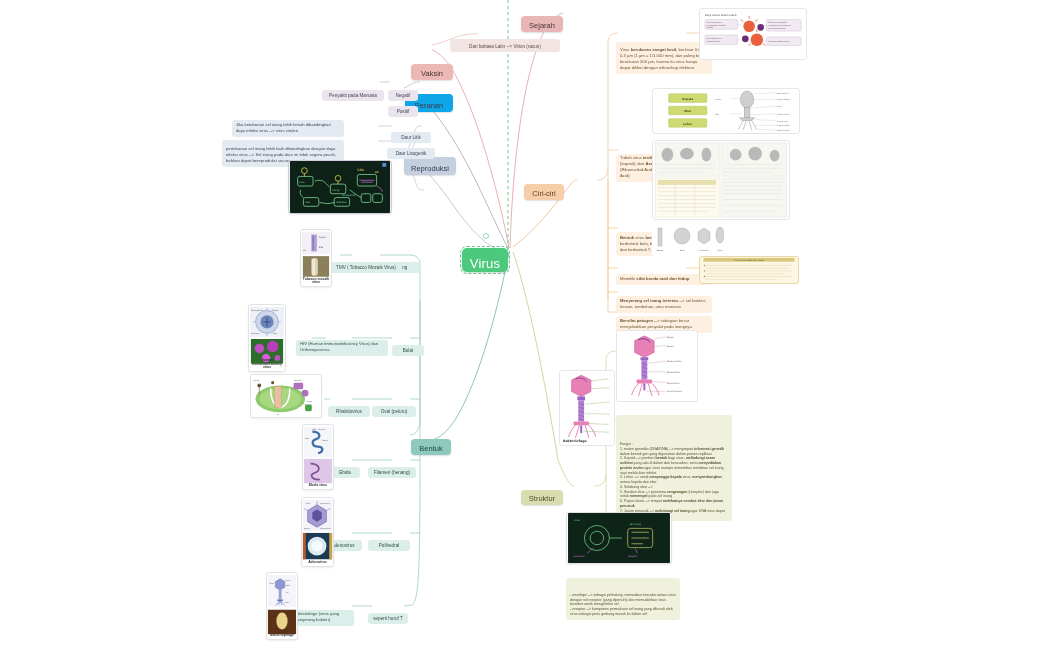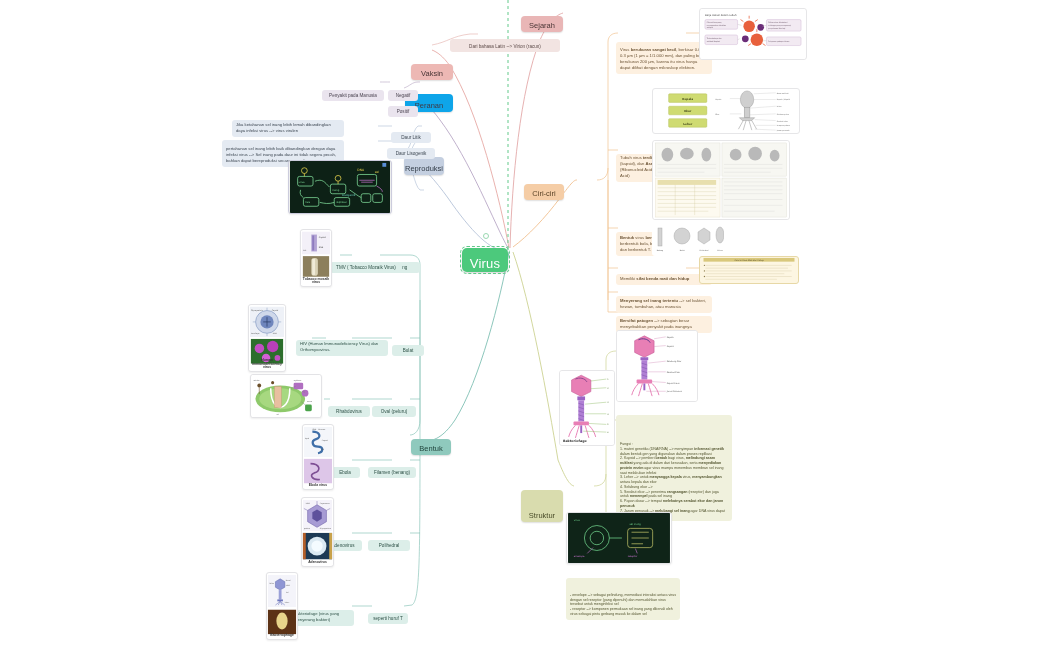--- a/index.html
+++ b/index.html
@@ -153,33 +153,33 @@
   </div>
 
   <div class="node n-l1 c-vaksin" style="left:411px;top:52px;width:42px;height:16px;">
     <span>Vaksin</span>
   </div>
 
   <div class="node n-l1 c-peranan" style="left:405px;top:82px;width:48px;height:18px;">
     <span>Peranan</span>
   </div>
 
-  <div class="node n-l1 c-reproduksi" style="left:404px;top:145px;width:40px;height:18px;">
+  <div class="node n-l1 c-reproduksi" style="left:404px;top:145px;width:52px;height:18px;">
     <span>Reproduksi</span>
   </div>
 
   <div class="node n-l1 c-bentuk" style="left:411px;top:427px;width:40px;height:16px;">
     <span>Bentuk</span>
   </div>
 
   <div class="node n-l1 c-ciri" style="left:524px;top:172px;width:40px;height:16px;">
     <span>Ciri-ciri</span>
   </div>
 
-  <div class="node n-l1 c-struktur" style="left:521px;top:478px;width:42px;height:32px;">
+  <div class="node n-l1 c-struktur" style="left:521px;top:478px;width:42px;height:15px;">
     <span>Struktur</span>
   </div>
 
   <div class="node n-l2 s-vaksin" style="left:450px;top:27px;width:110px;height:13px;">
     <span>Dari bahasa Latin --&gt; Virion (racun)</span>
   </div>
 
   <div class="node n-l2 s-peranan" style="left:388px;top:78px;width:30px;height:11px;">
     <span>Negatif</span>
   </div>

